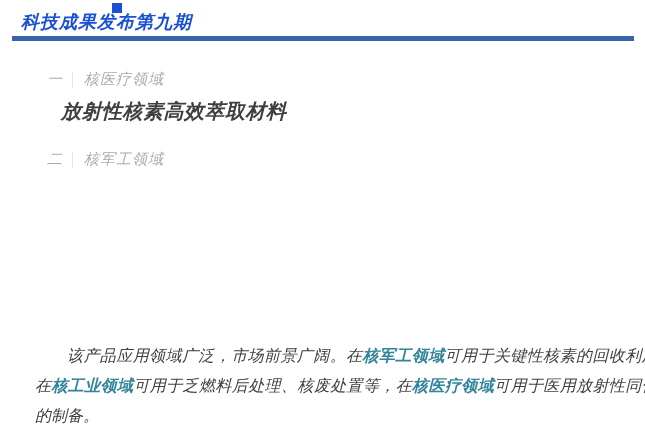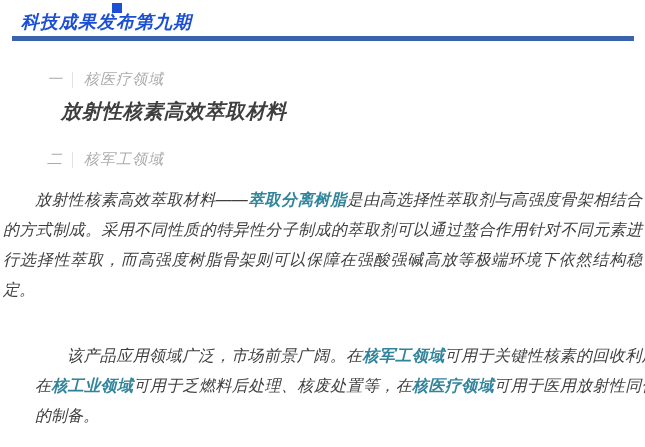--- a/index.html
+++ b/index.html
@@ -117,17 +117,16 @@
   </div>
 
   <div class="result-name">放射性核素高效萃取材料</div>
 
   <div class="section-label section-2">
     <span class="sec-num">二</span>
     <span class="sec-divider"></span>
     <span class="sec-title">核军工领域</span>
   </div>
 
-  <p class="body-para para-1"><span>放射性核素高效萃取材料——</span><span class="highlight">萃取分离树脂</span><span>是由高选择性萃取剂与高强度骨架相结合的方式制成。采用不同性质的特异性分子制成的萃取剂可以通过螯合作用针对不同元素进行选择性萃取，而高强度树脂骨架则可以保障在强酸强碱高放等极端环境下依然结构稳定。</span></p>
 
   <p class="body-para para-2"><span>该产品应用领域广泛，市场前景广阔。在</span><span class="highlight">核军工领域</span><span>可用于关键性核素的回收利用，在</span><span class="highlight">核工业领域</span><span>可用于乏燃料后处理、核废处置等，在</span><span class="highlight">核医疗领域</span><span>可用于医用放射性同位素的制备。</span></p>
 
 </div>
 
 </body></html>

